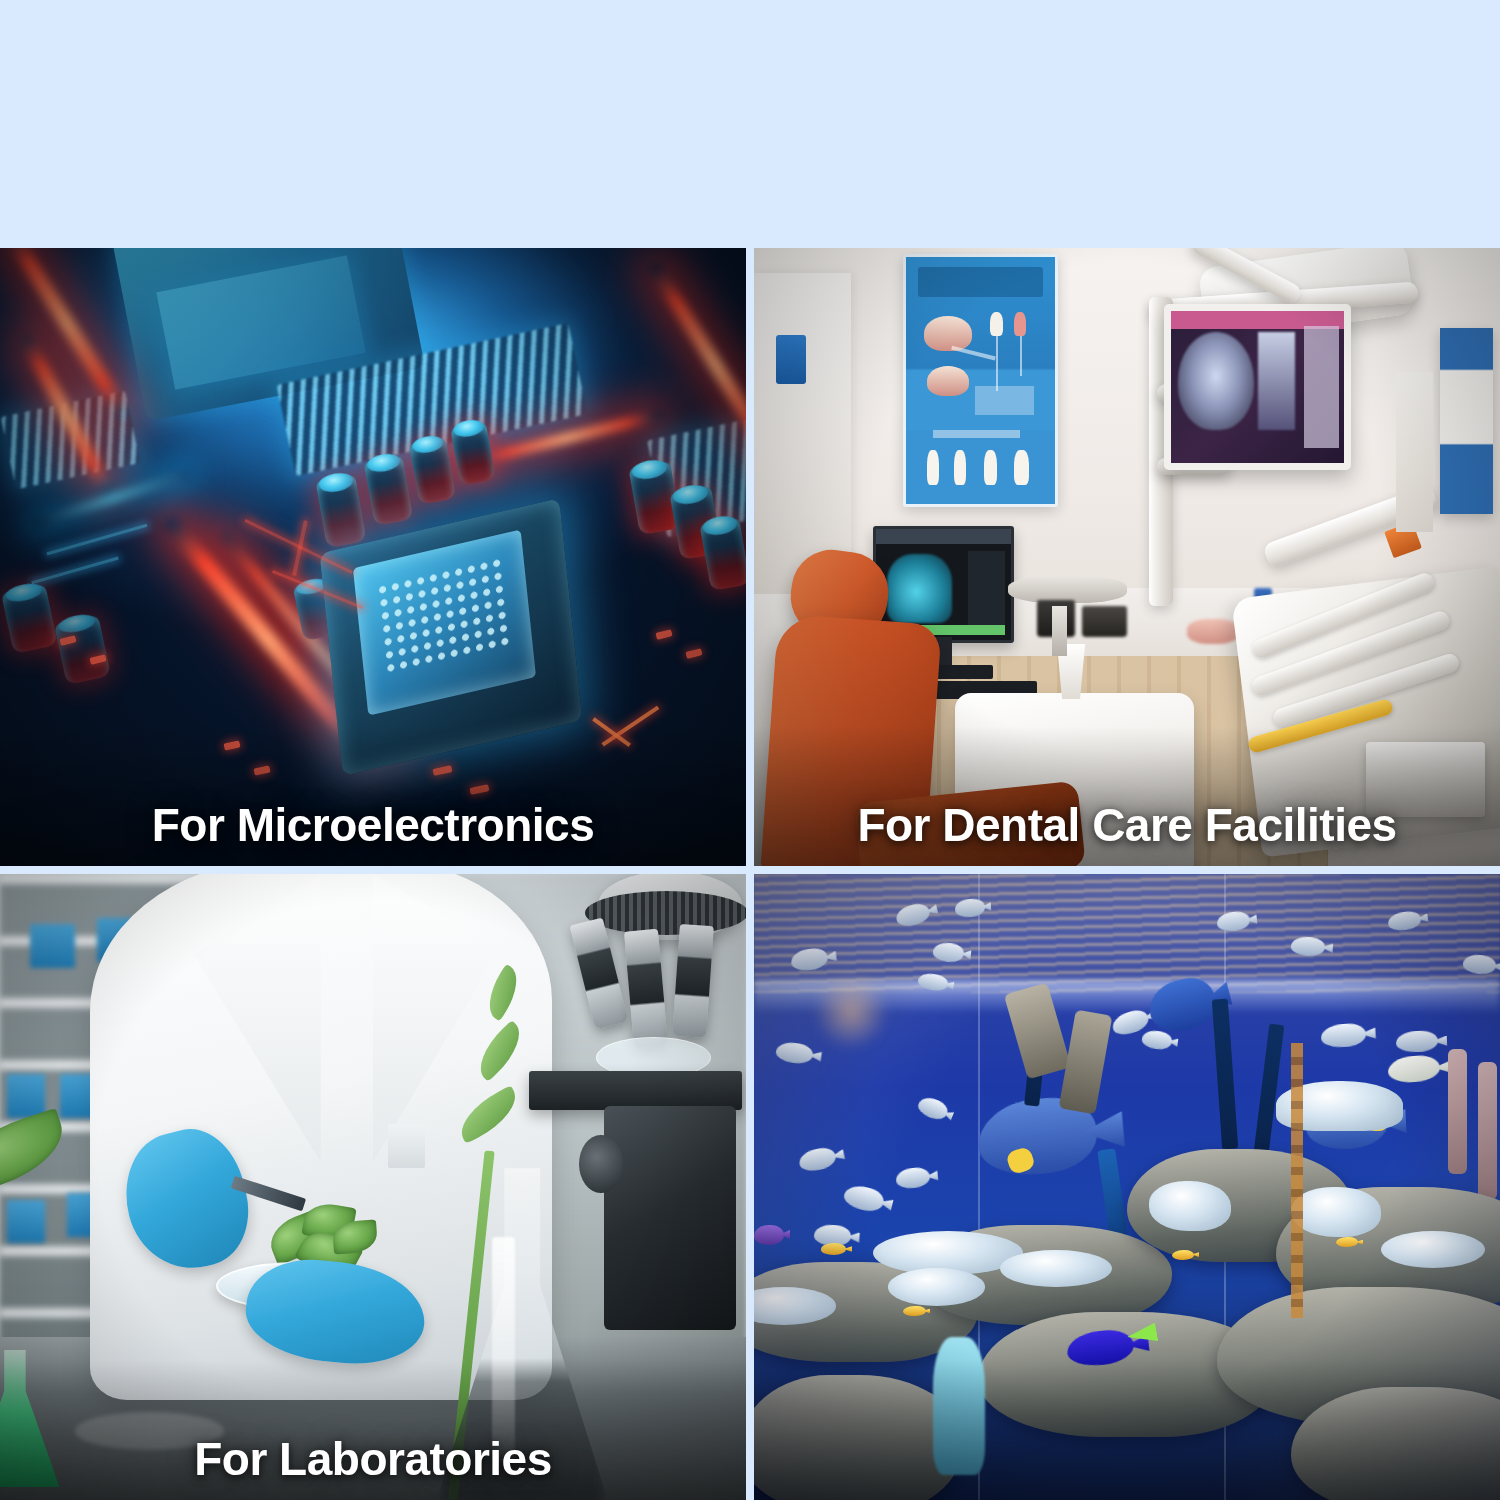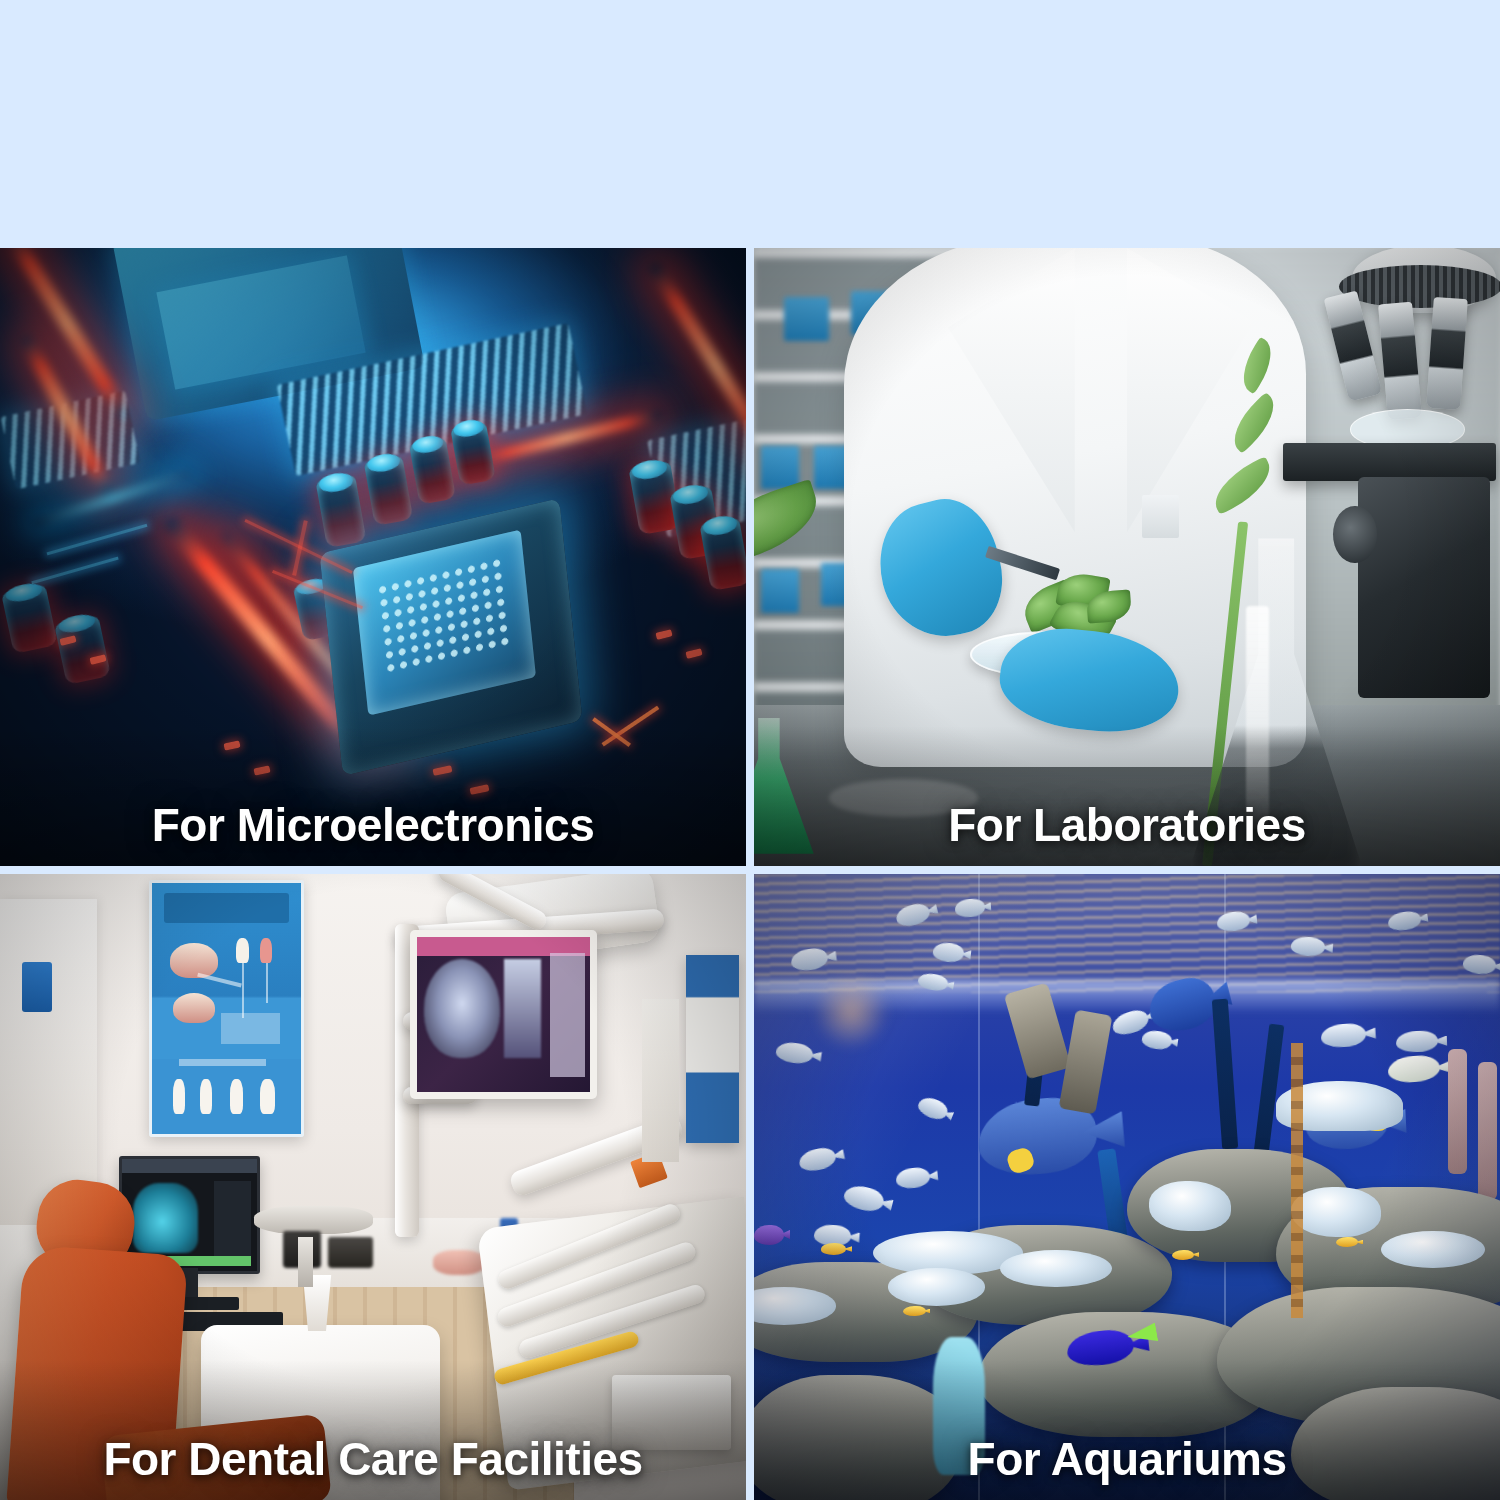--- a/index.html
+++ b/index.html
@@ -688,83 +688,20 @@
         <div class="smd" style="left:92%;top:65%;width:2.2%;height:1.1%;transform:rotate(-14deg);"></div>
         <div class="smd" style="left:58%;top:84%;width:2.6%;height:1.2%;transform:rotate(-12deg);"></div>
         <div class="smd" style="left:63%;top:87%;width:2.6%;height:1.2%;transform:rotate(-12deg);"></div>
         <div class="smd" style="left:30%;top:80%;width:2.2%;height:1.1%;transform:rotate(-12deg);"></div>
         <div class="smd" style="left:34%;top:84%;width:2.2%;height:1.1%;transform:rotate(-12deg);"></div>
 
         <div class="vignette"></div>
       </div>
       <div class="cap-shade"></div>
       <div class="tile-caption">For Microelectronics</div>
-    </div>
-
-    <div class="tile">
-      <div class="scene lab">
-        <div class="lab-bg"></div>
-        <div class="lab-shelf"></div>
-        <div class="lab-box" style="left:1%;top:32%;width:5%;height:7%;"></div>
-        <div class="lab-box" style="left:8%;top:32%;width:5%;height:7%;"></div>
-        <div class="lab-box" style="left:15%;top:31%;width:5%;height:7%;"></div>
-        <div class="lab-box" style="left:22%;top:30%;width:5%;height:7%;"></div>
-        <div class="lab-box" style="left:1%;top:52%;width:5%;height:7%;"></div>
-        <div class="lab-box" style="left:9%;top:51%;width:5%;height:7%;"></div>
-        <div class="lab-box" style="left:17%;top:50%;width:5%;height:7%;"></div>
-        <div class="lab-box" style="left:4%;top:8%;width:6%;height:7%;"></div>
-        <div class="lab-box" style="left:13%;top:7%;width:6%;height:7%;"></div>
-
-        <div class="lab-bench"></div>
-
-        <div class="leaf" style="left:-6%;top:40%;width:15%;height:9%;transform:rotate(-18deg);border-radius:70% 5% 70% 5%;"></div>
-
-        <div class="neck"></div>
-        <div class="scrub"></div>
-        <div class="coat"></div>
-        <div class="coat-lapelL"></div>
-        <div class="coat-lapelR"></div>
-        <div style="position:absolute;left:52%;top:40%;width:5%;height:7%;background:linear-gradient(180deg,#f0f3f5,#d6dcdf);border-radius:2px;"></div>
-
-        <div class="glove g1"></div>
-        <div class="tweezer"></div>
-        <div class="leafcluster">
-          <div class="leaf" style="left:0;top:28%;width:52%;height:44%;transform:rotate(-22deg);"></div>
-          <div class="leaf" style="left:34%;top:12%;width:48%;height:40%;transform:rotate(10deg);"></div>
-          <div class="leaf" style="left:30%;top:46%;width:56%;height:44%;transform:rotate(28deg);"></div>
-          <div class="leaf" style="left:62%;top:32%;width:42%;height:36%;transform:rotate(-4deg);"></div>
-        </div>
-        <div class="petri"></div>
-        <div class="glove g2"></div>
-
-        <div class="microscope">
-          <div class="ms-turret"></div>
-          <div class="ms-ring"></div>
-          <div class="objective" style="right:46%;top:12%;width:11%;height:22%;transform:rotate(-14deg);"></div>
-          <div class="objective" style="right:31%;top:14%;width:11%;height:24%;transform:rotate(-5deg);"></div>
-          <div class="objective" style="right:16%;top:13%;width:11%;height:23%;transform:rotate(4deg);"></div>
-          <div class="ms-slidedish"></div>
-          <div class="ms-stage"></div>
-          <div class="ms-body"></div>
-          <div class="ms-knob"></div>
-        </div>
-
-        <div class="stem"></div>
-        <div class="stem-leaf" style="left:61%;top:36%;width:9%;height:5%;transform:rotate(-28deg);"></div>
-        <div class="stem-leaf" style="left:63%;top:26%;width:8%;height:4.5%;transform:rotate(-44deg);"></div>
-        <div class="stem-leaf" style="left:64%;top:17%;width:7%;height:4%;transform:rotate(-58deg);"></div>
-        <div class="flask"></div>
-        <div class="flask-hl"></div>
-        <div class="green-flask"></div>
-        <div style="position:absolute;left:10%;top:86%;width:20%;height:6%;background:rgba(255,255,255,0.22);border-radius:50%;filter:blur(2px);"></div>
-
-        <div class="vignette" style="background:radial-gradient(ellipse at 50% 45%, rgba(0,0,0,0) 52%, rgba(0,0,0,0.28) 100%);"></div>
-      </div>
-      <div class="cap-shade"></div>
-      <div class="tile-caption">For Laboratories</div>
     </div>
 
     <div class="tile">
       <div class="scene dental-room">
         <div class="d-wall"></div>
         <div class="d-counter"></div>
         <div class="d-cabinet"></div>
 
         <div style="position:absolute;left:0;top:4%;width:13%;height:52%;background:linear-gradient(180deg,#fbfaf9,#e4dfd9);box-shadow:2px 0 10px rgba(0,0,0,.08);"></div>
         <div style="position:absolute;left:3%;top:14%;width:4%;height:8%;background:linear-gradient(180deg,#2f7fd0,#1a5ea8);border-radius:3px;filter:blur(.6px);"></div>
@@ -839,20 +776,83 @@
         <div class="d-arm" style="right:8%;top:43%;width:24%;height:4%;transform:rotate(-20deg);"></div>
         <div style="position:absolute;right:11%;top:45%;width:4%;height:4.5%;background:linear-gradient(180deg,#f0843a,#c55c1c);border-radius:2px;transform:rotate(-20deg);"></div>
 
         <div class="d-binder"></div>
         <div style="position:absolute;right:9%;top:20%;width:5%;height:26%;background:linear-gradient(180deg,#f4f2ee,#ddd8d1);"></div>
 
         <div class="vignette" style="background:radial-gradient(ellipse at 50% 42%, rgba(0,0,0,0) 48%, rgba(0,0,0,0.32) 100%);"></div>
       </div>
       <div class="cap-shade"></div>
       <div class="tile-caption">For Dental Care Facilities</div>
+    </div>
+
+    <div class="tile">
+      <div class="scene lab">
+        <div class="lab-bg"></div>
+        <div class="lab-shelf"></div>
+        <div class="lab-box" style="left:1%;top:32%;width:5%;height:7%;"></div>
+        <div class="lab-box" style="left:8%;top:32%;width:5%;height:7%;"></div>
+        <div class="lab-box" style="left:15%;top:31%;width:5%;height:7%;"></div>
+        <div class="lab-box" style="left:22%;top:30%;width:5%;height:7%;"></div>
+        <div class="lab-box" style="left:1%;top:52%;width:5%;height:7%;"></div>
+        <div class="lab-box" style="left:9%;top:51%;width:5%;height:7%;"></div>
+        <div class="lab-box" style="left:17%;top:50%;width:5%;height:7%;"></div>
+        <div class="lab-box" style="left:4%;top:8%;width:6%;height:7%;"></div>
+        <div class="lab-box" style="left:13%;top:7%;width:6%;height:7%;"></div>
+
+        <div class="lab-bench"></div>
+
+        <div class="leaf" style="left:-6%;top:40%;width:15%;height:9%;transform:rotate(-18deg);border-radius:70% 5% 70% 5%;"></div>
+
+        <div class="neck"></div>
+        <div class="scrub"></div>
+        <div class="coat"></div>
+        <div class="coat-lapelL"></div>
+        <div class="coat-lapelR"></div>
+        <div style="position:absolute;left:52%;top:40%;width:5%;height:7%;background:linear-gradient(180deg,#f0f3f5,#d6dcdf);border-radius:2px;"></div>
+
+        <div class="glove g1"></div>
+        <div class="tweezer"></div>
+        <div class="leafcluster">
+          <div class="leaf" style="left:0;top:28%;width:52%;height:44%;transform:rotate(-22deg);"></div>
+          <div class="leaf" style="left:34%;top:12%;width:48%;height:40%;transform:rotate(10deg);"></div>
+          <div class="leaf" style="left:30%;top:46%;width:56%;height:44%;transform:rotate(28deg);"></div>
+          <div class="leaf" style="left:62%;top:32%;width:42%;height:36%;transform:rotate(-4deg);"></div>
+        </div>
+        <div class="petri"></div>
+        <div class="glove g2"></div>
+
+        <div class="microscope">
+          <div class="ms-turret"></div>
+          <div class="ms-ring"></div>
+          <div class="objective" style="right:46%;top:12%;width:11%;height:22%;transform:rotate(-14deg);"></div>
+          <div class="objective" style="right:31%;top:14%;width:11%;height:24%;transform:rotate(-5deg);"></div>
+          <div class="objective" style="right:16%;top:13%;width:11%;height:23%;transform:rotate(4deg);"></div>
+          <div class="ms-slidedish"></div>
+          <div class="ms-stage"></div>
+          <div class="ms-body"></div>
+          <div class="ms-knob"></div>
+        </div>
+
+        <div class="stem"></div>
+        <div class="stem-leaf" style="left:61%;top:36%;width:9%;height:5%;transform:rotate(-28deg);"></div>
+        <div class="stem-leaf" style="left:63%;top:26%;width:8%;height:4.5%;transform:rotate(-44deg);"></div>
+        <div class="stem-leaf" style="left:64%;top:17%;width:7%;height:4%;transform:rotate(-58deg);"></div>
+        <div class="flask"></div>
+        <div class="flask-hl"></div>
+        <div class="green-flask"></div>
+        <div style="position:absolute;left:10%;top:86%;width:20%;height:6%;background:rgba(255,255,255,0.22);border-radius:50%;filter:blur(2px);"></div>
+
+        <div class="vignette" style="background:radial-gradient(ellipse at 50% 45%, rgba(0,0,0,0) 52%, rgba(0,0,0,0.28) 100%);"></div>
+      </div>
+      <div class="cap-shade"></div>
+      <div class="tile-caption">For Laboratories</div>
     </div>
 
     <div class="tile">
       <div class="scene aq">
         <div class="aq-water"></div>
         <div class="aq-surface"></div>
         <div class="aq-surface2"></div>
         <div class="aq-beam"></div>
         <div class="aq-pane" style="left:30%;"></div>
         <div class="aq-pane" style="left:63%;"></div>
@@ -936,17 +936,16 @@
           <div class="kid-head" style="left:59%;top:61%;width:9%;height:11%;"></div>
           <div class="kid-body" style="position:absolute;left:55%;top:92%;width:20%;height:9%;background:linear-gradient(180deg,#3a3027,#1d1812);"></div>
           <div class="hand" style="left:49%;top:76%;width:6%;height:8%;transform:rotate(-8deg);"></div>
           <div class="hand" style="left:54%;top:73%;width:6%;height:9%;transform:rotate(4deg);"></div>
         </div>
 
         <div class="aq-glare"></div>
         <div class="vignette" style="background:radial-gradient(ellipse at 50% 45%, rgba(0,0,0,0) 50%, rgba(0,0,20,0.38) 100%);"></div>
       </div>
       <div class="cap-shade"></div>
-      <div class="tile-caption">For Aquariums</div>
     </div>
 
   </div>
 </div>
 
 </body></html>

